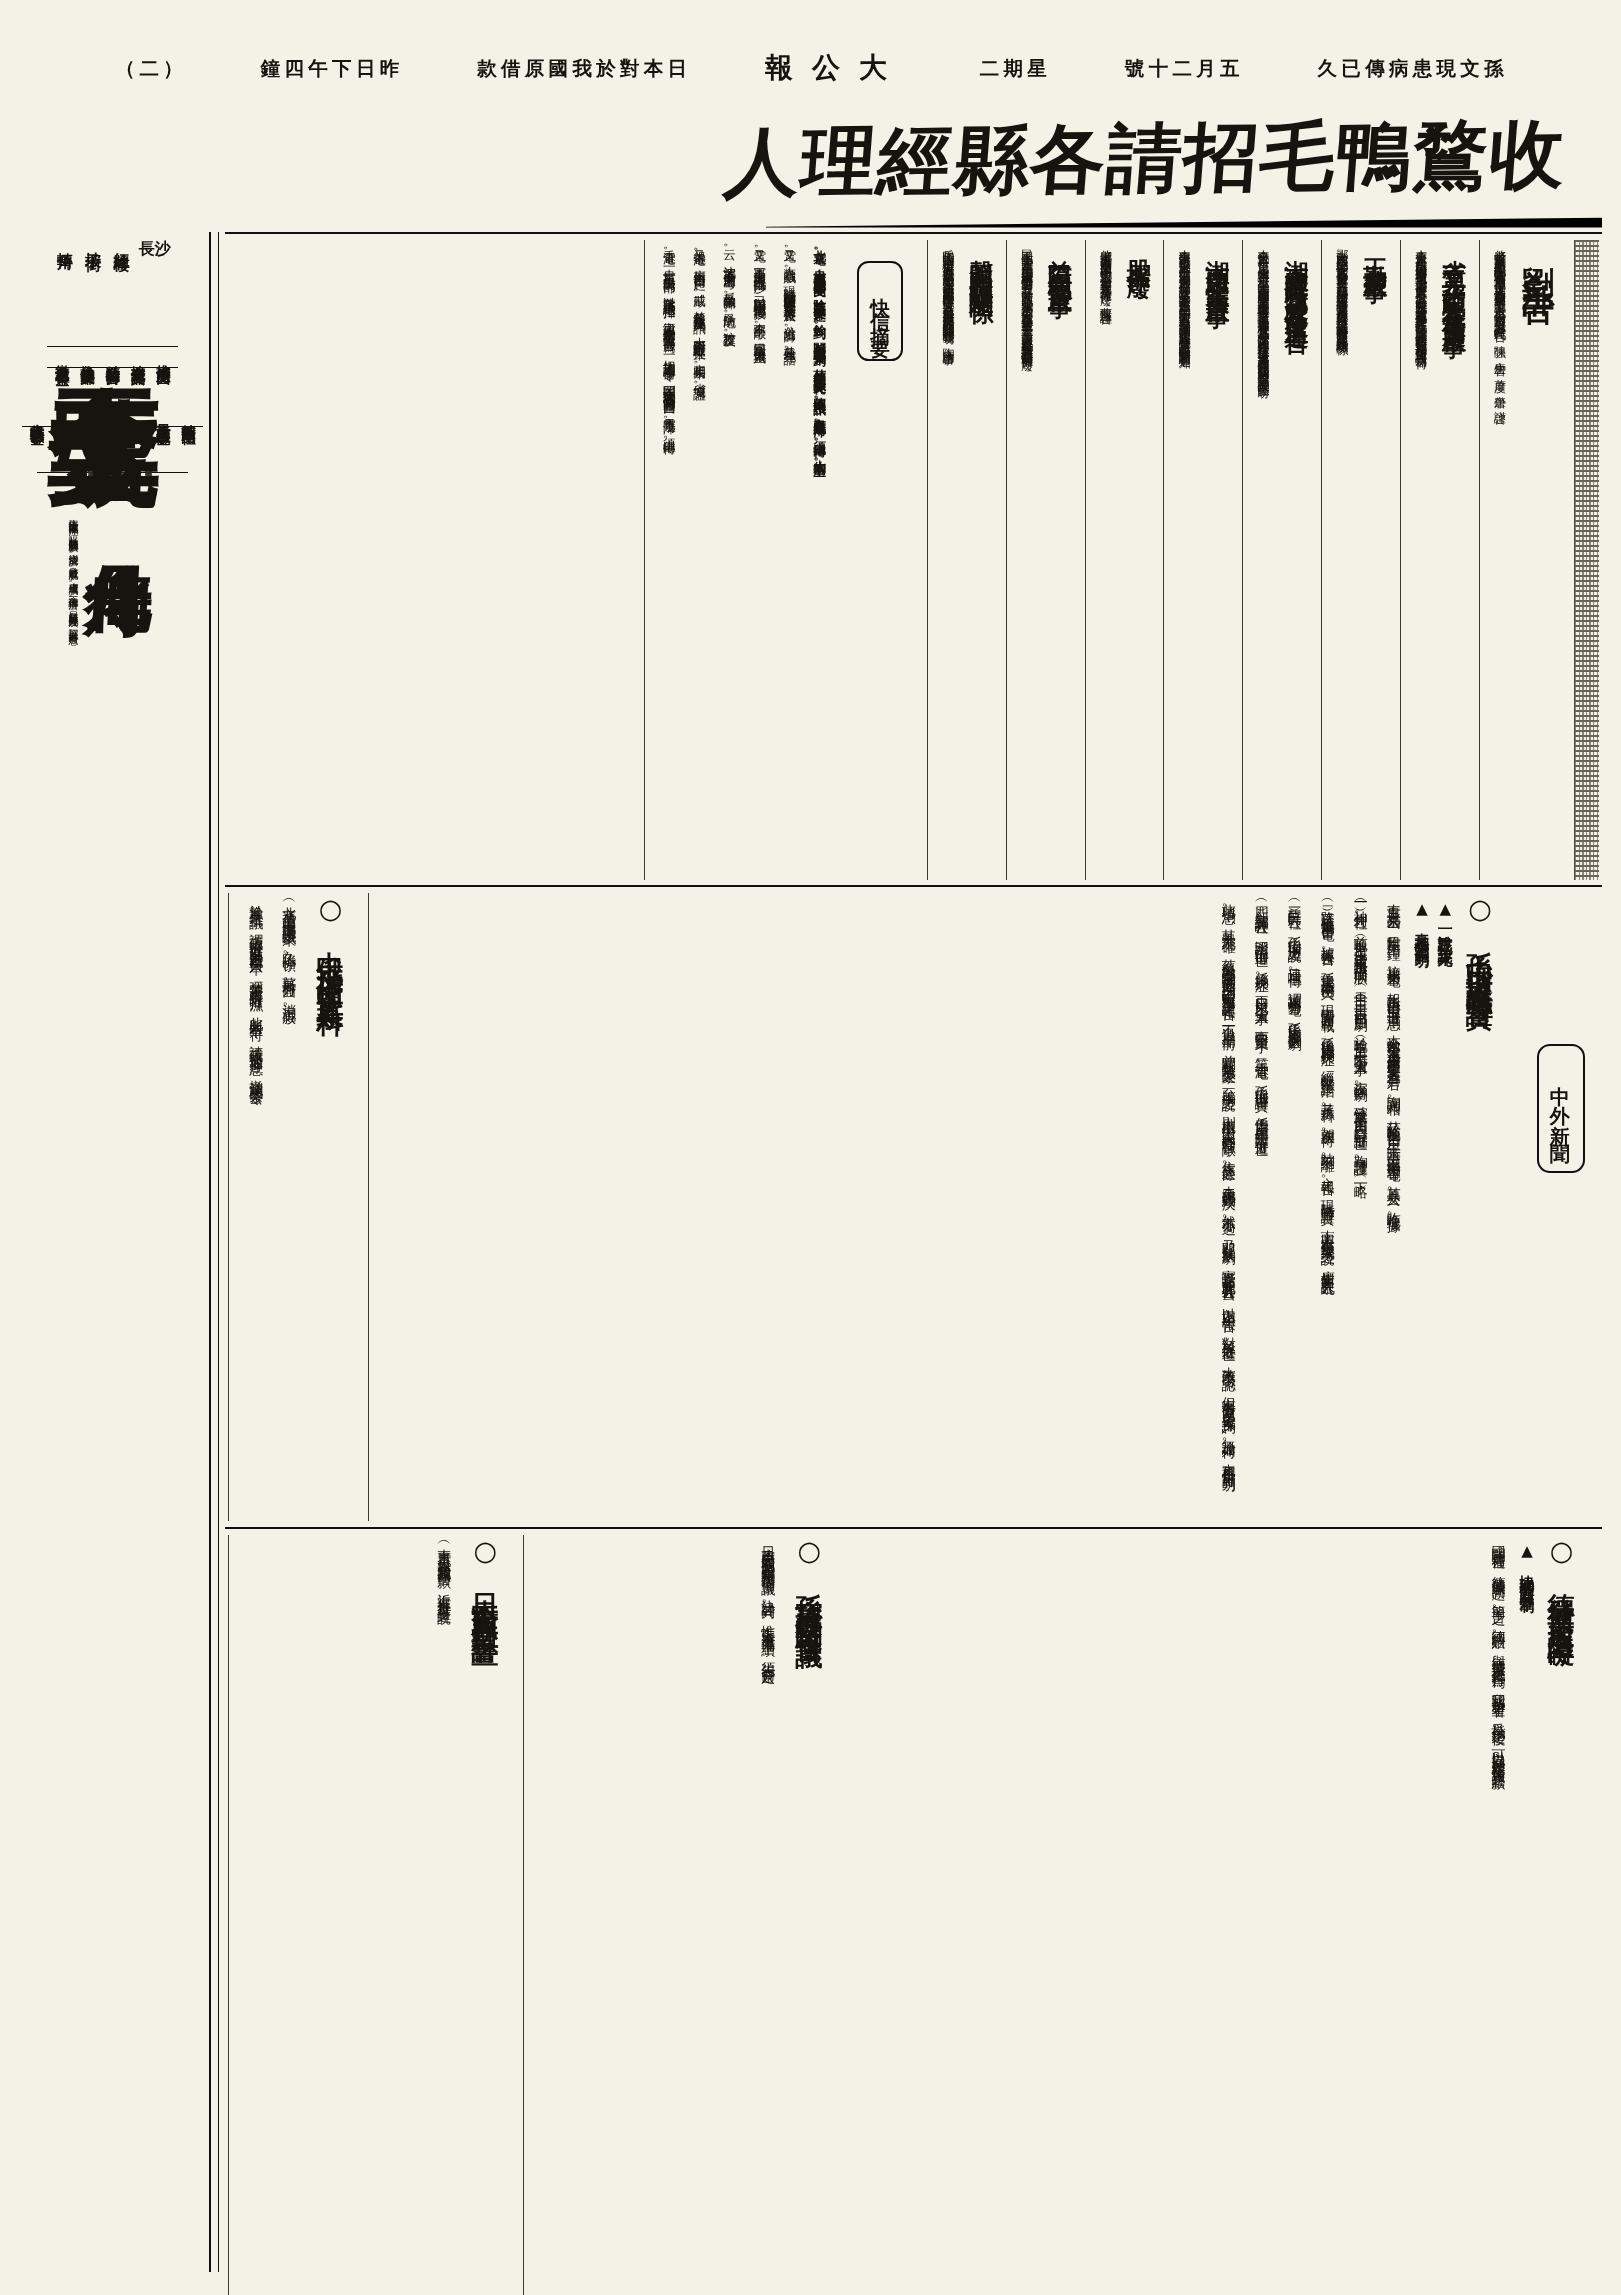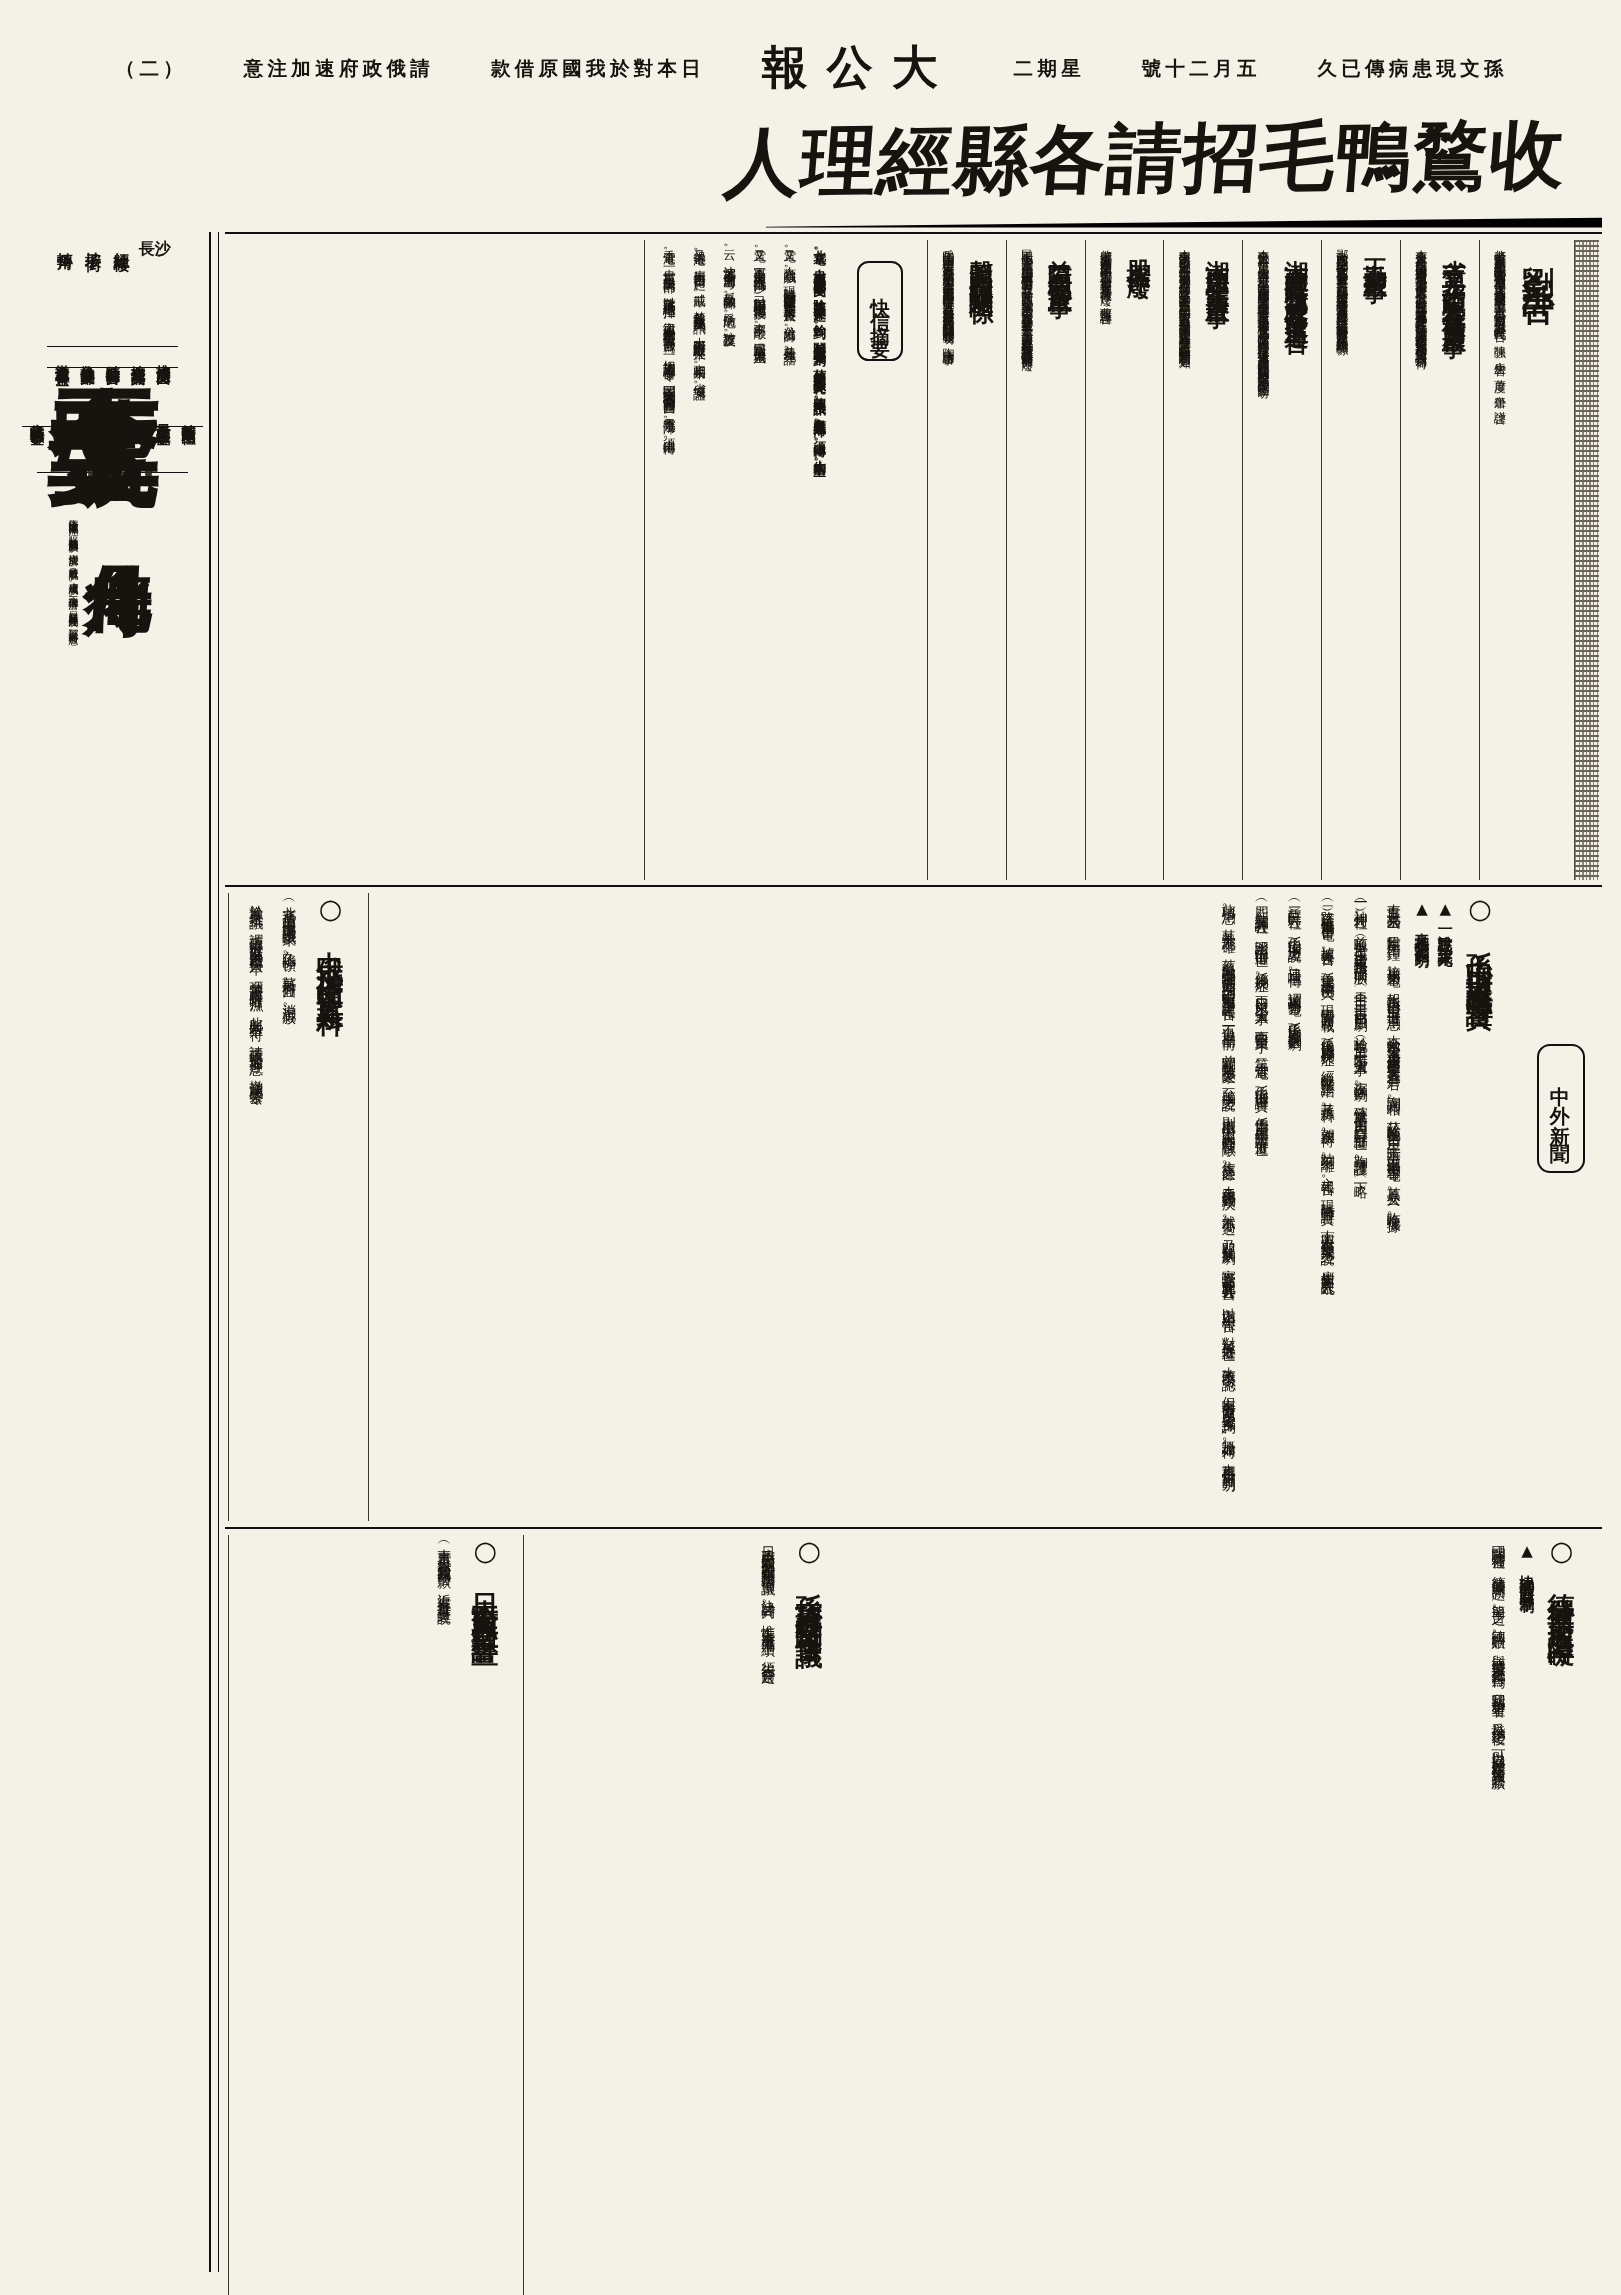--- a/index.html
+++ b/index.html
@@ -8,21 +8,21 @@
         box-sizing:border-box;padding:24.5px 20px 21.6px 21.6px;overflow:hidden;}
   
   .v{writing-mode:vertical-rl;text-orientation:upright;}
   
   .rtl{direction:rtl;unicode-bidi:bidi-override;}
 
   
   .masthead{display:flex;align-items:center;justify-content:space-between;
             padding:13px 94px 4.3px 94px;height:61px;}
   .mh-item{font-weight:bold;font-size:19.5px;letter-spacing:4.3px;white-space:nowrap;}
-  .mh-title{font-size:46px;letter-spacing:19px;font-weight:900;font-family:"DejaVu Serif","Liberation Serif",serif;}
+  .mh-title{font-size:28px;letter-spacing:19px;font-weight:900;font-family:"DejaVu Serif","Liberation Serif",serif;}
 
   
   .banner{display:flex;flex-direction:row-reverse;align-items:center;height:114px;padding:0 7.2px;}
   .banner-headline{flex:0 0 auto;font-size:75px;font-weight:900;white-space:nowrap;
       font-family:"DejaVu Serif","Liberation Serif",serif;transform:skewX(-5deg) rotate(-0.6deg);
       letter-spacing:1.4px;margin-right:29px;}
   .banner-text{flex:0 0 auto;width:548px;font-size:16.6px;line-height:1.45;font-weight:bold;
       white-space:nowrap;overflow:hidden;}
   .taper-rule{margin-left:auto;width:836px;height:10.8px;background:#000;
       clip-path:polygon(0 92%,100% 8%,100% 100%,0 100%);}
@@ -91,21 +91,21 @@
              font-family:"DejaVu Serif","Liberation Serif",serif;transform:skewX(-3deg);}
   .pill-body{font-size:10px;line-height:1.8;letter-spacing:0.7px;height:404px;}
 </style>
 </head>
 <body>
 
 <div class="page">
 
   <header class="masthead">
     <span class="mh-item">（二）</span>
-    <span class="mh-item rtl">請俄政府速加注意</span>
+    <span class="mh-item rtl">昨日下午四鐘</span>
     <span class="mh-item rtl">日本對於我國原借款</span>
     <span class="mh-title rtl">大公報</span>
     <span class="mh-item rtl">星期二</span>
     <span class="mh-item rtl">五月二十號</span>
     <span class="mh-item rtl">孫文現患病傳已久</span>
   </header>
 
   <section class="banner">
     <div class="banner-headline rtl">收鶩鴨毛招請各縣經理人</div>
   </section>

